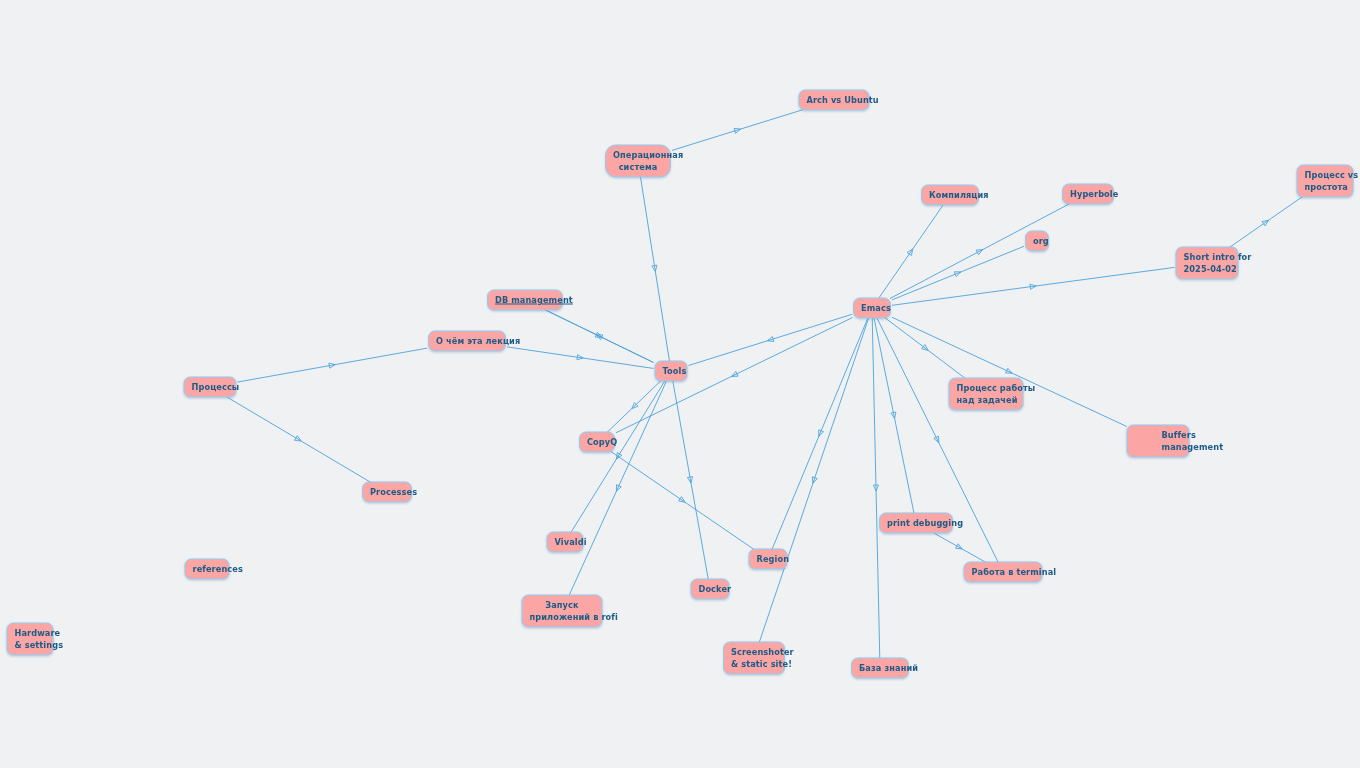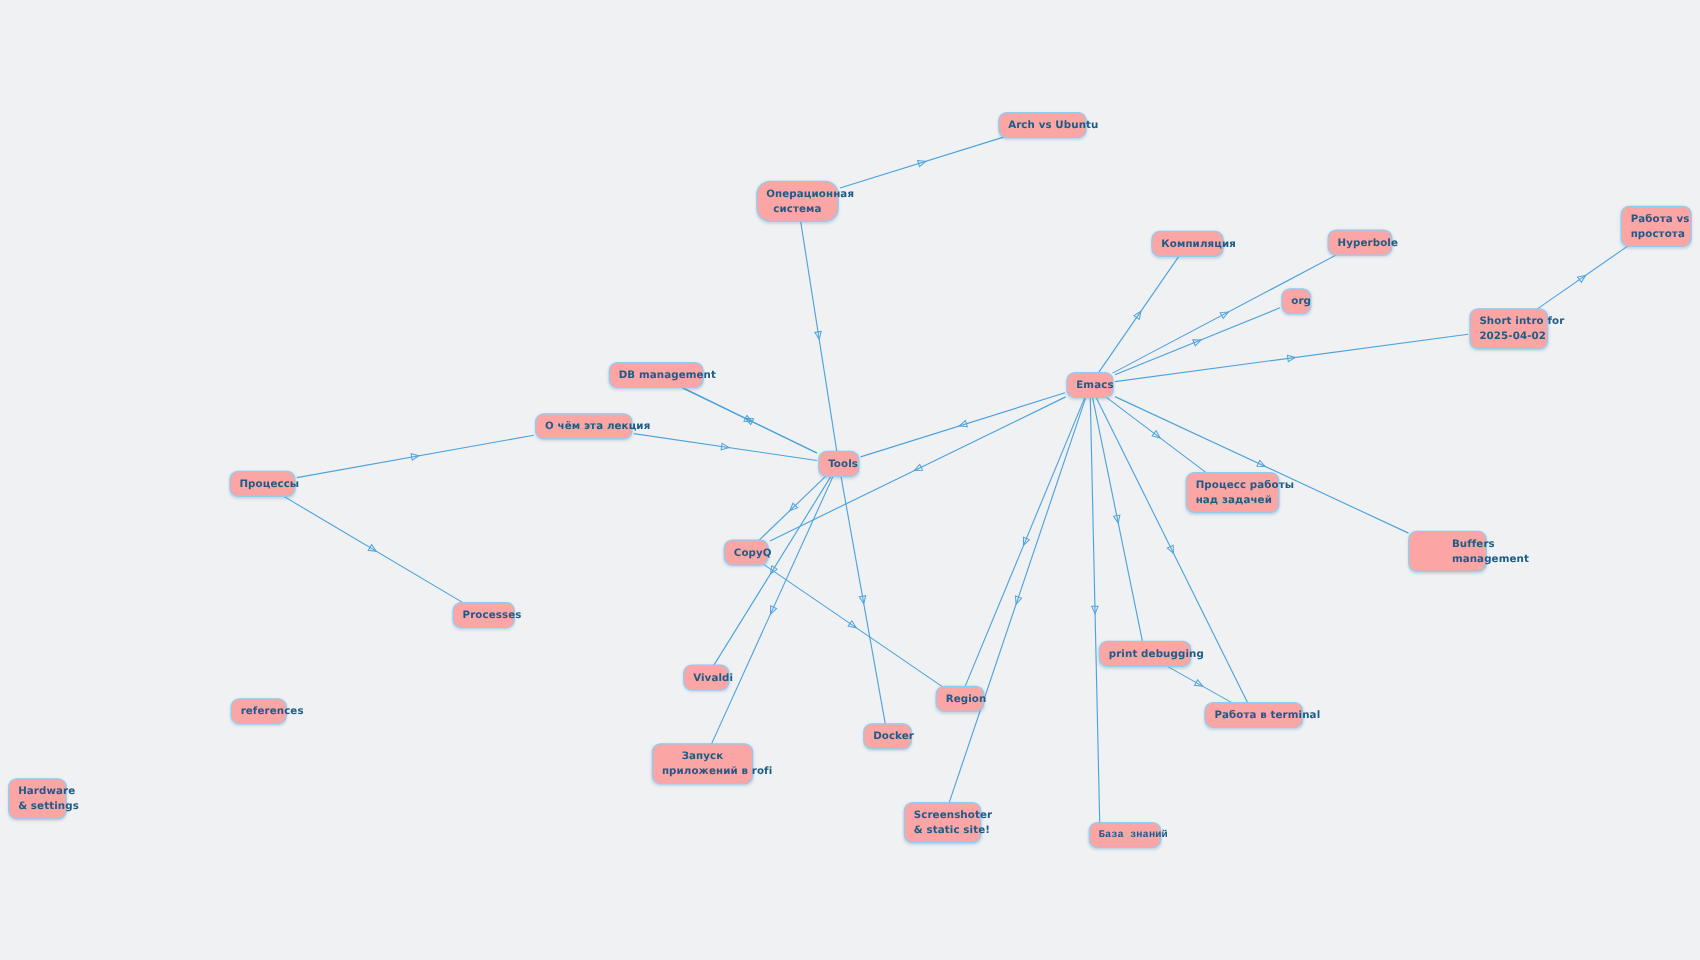--- a/index.html
+++ b/index.html
@@ -162,26 +162,26 @@
         <line x1="507" y1="346.88235294117646" x2="653.5" y2="368.4264705882353" stroke="#4ba3dd" stroke-width="0.9"></line>
         <path d="M -3 -2.6 L 3 0 L -3 2.6 Z" fill="none" stroke="#4ba3dd" stroke-width="0.8" transform="translate(580.25,357.65441176470586) rotate(8.365886124032595)"></path>
       </g>
     </svg>
   <div id="node-layer">
       <div class="graph-node" style="left: 834px; top: 100px; width: 71px; min-height: 17px;">Arch vs Ubuntu</div>
       <div class="graph-node multiline" style="left: 638px; top: 161px; width: 66px; min-height: 27px; border-radius: 11px;">Операционная
 система</div>
       <div class="graph-node" style="left: 950px; top: 195px; width: 58px; min-height: 17px;">Компиляция</div>
       <div class="graph-node" style="left: 1088px; top: 194px; width: 52px; min-height: 17px;">Hyperbole</div>
-      <div class="graph-node multiline" style="left: 1325px; top: 181px; width: 57px; min-height: 27px;">Работа vs
+      <div class="graph-node multiline" style="left: 1325px; top: 181px; width: 57px; min-height: 27px;">Процесс vs
 простота</div>
       <div class="graph-node" style="left: 1037px; top: 241px; width: 24px; min-height: 17px;">org</div>
       <div class="graph-node multiline" style="left: 1207px; top: 263px; width: 63px; min-height: 27px;">Short intro for
 2025-04-02</div>
-      <div class="graph-node" style="left: 525px; top: 300px; width: 76px; min-height: 17px;">DB management</div>
+      <div class="graph-node" style="left: 525px; top: 300px; width: 76px; min-height: 17px; text-decoration: underline;">DB management</div>
       <div class="graph-node" style="left: 872px; top: 308px; width: 38px; min-height: 17px;">Emacs</div>
       <div class="graph-node" style="left: 467px; top: 341px; width: 78px; min-height: 17px;">О чём эта лекция</div>
       <div class="graph-node" style="left: 671px; top: 371px; width: 33px; min-height: 17px;">Tools</div>
       <div class="graph-node" style="left: 210px; top: 387px; width: 53px; min-height: 17px;">Процессы</div>
       <div class="graph-node multiline" style="left: 986px; top: 394px; width: 75px; min-height: 27px;">Процесс работы
 над задачей</div>
       <div class="graph-node multiline" style="left: 1158px; top: 441px; width: 63px; min-height: 27px; padding-left: 34px;">Buffers
 management</div>
       <div class="graph-node" style="left: 597px; top: 442px; width: 36px; min-height: 17px;">CopyQ</div>
       <div class="graph-node" style="left: 387px; top: 492px; width: 50px; min-height: 17px;">Processes</div>
@@ -190,15 +190,15 @@
       <div class="graph-node" style="left: 768px; top: 559px; width: 39px; min-height: 17px;">Region</div>
       <div class="graph-node" style="left: 207px; top: 569px; width: 45px; min-height: 17px;">references</div>
       <div class="graph-node" style="left: 1003px; top: 572px; width: 79px; min-height: 17px;">Работа в terminal</div>
       <div class="graph-node" style="left: 710px; top: 589px; width: 39px; min-height: 17px;">Docker</div>
       <div class="graph-node multiline" style="left: 562px; top: 611px; width: 81px; min-height: 27px;">Запуск
 приложений в rofi</div>
       <div class="graph-node multiline" style="left: 30px; top: 639px; width: 47px; min-height: 27px;">Hardware
 &amp; settings</div>
       <div class="graph-node multiline" style="left: 754px; top: 658px; width: 62px; min-height: 27px;">Screenshoter
 &amp; static site!</div>
-      <div class="graph-node" style="left: 900px; top: 668px; width: 58px; min-height: 17px; font-family: Liberation Mono, monospace;">База знаний</div>
+      <div class="graph-node" style="left: 880px; top: 668px; width: 58px; min-height: 17px;">База знаний</div>
     </div>
 </div>
 
 </body></html>

